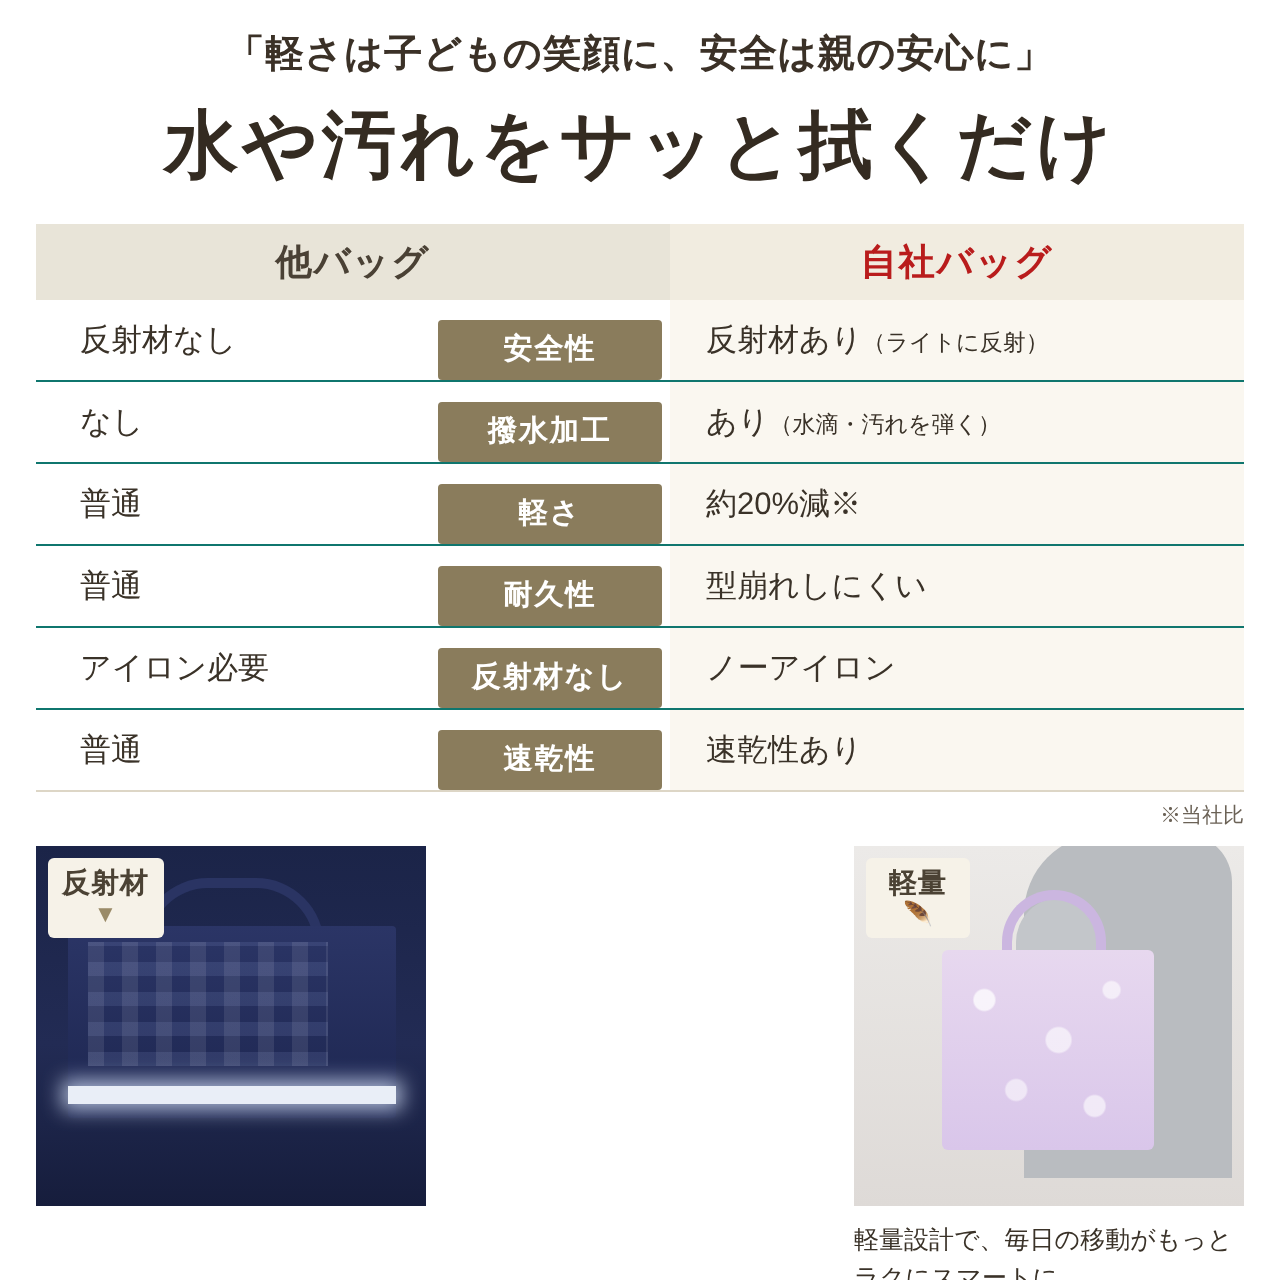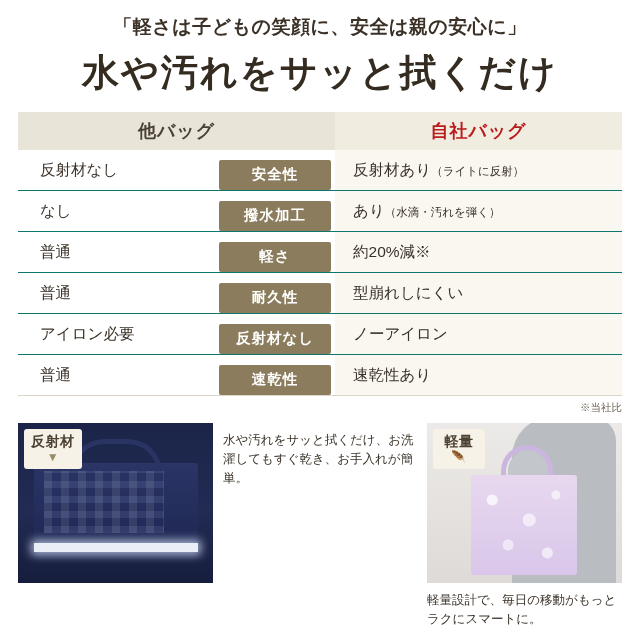--- a/index.html
+++ b/index.html
@@ -103,21 +103,21 @@
   
   .cards {
     width: 604px;
     margin: 8px auto 0 auto;
     display: flex;
     gap: 10px;
   }
   .card { width: 195px; }
   .photo {
     position: relative;
-    width: 195px; height: 160px;
+    width: 195px; height: 180px;
     overflow: hidden;
     text-decoration: underline;
   }
   .photo .tag {
     position: absolute;
     left: 6px; top: 6px;
     background: #f6f2e8;
     border-radius: 3px;
     padding: 5px 7px 6px 7px;
     text-align: center;
@@ -325,21 +325,20 @@
         <div class="print"></div>
         <div class="reflect"></div>
         <div class="tag">
           <span class="tag-label">反射材</span>
           <span class="tag-icon">▼</span>
         </div>
       </div>
     </div>
 
     <div class="card">
-      <div class="caption">水や汚れをサッと拭くだけ、お洗濯してもすぐ乾き、お手入れが簡単。</div>
     </div>
 
     <div class="card">
       <div class="photo ph3">
         <div class="wall"></div>
         <div class="body"></div>
         <div class="sleeve"></div>
         <div class="tote-handle"></div>
         <div class="tote">
           <div class="tote-pattern"></div>

